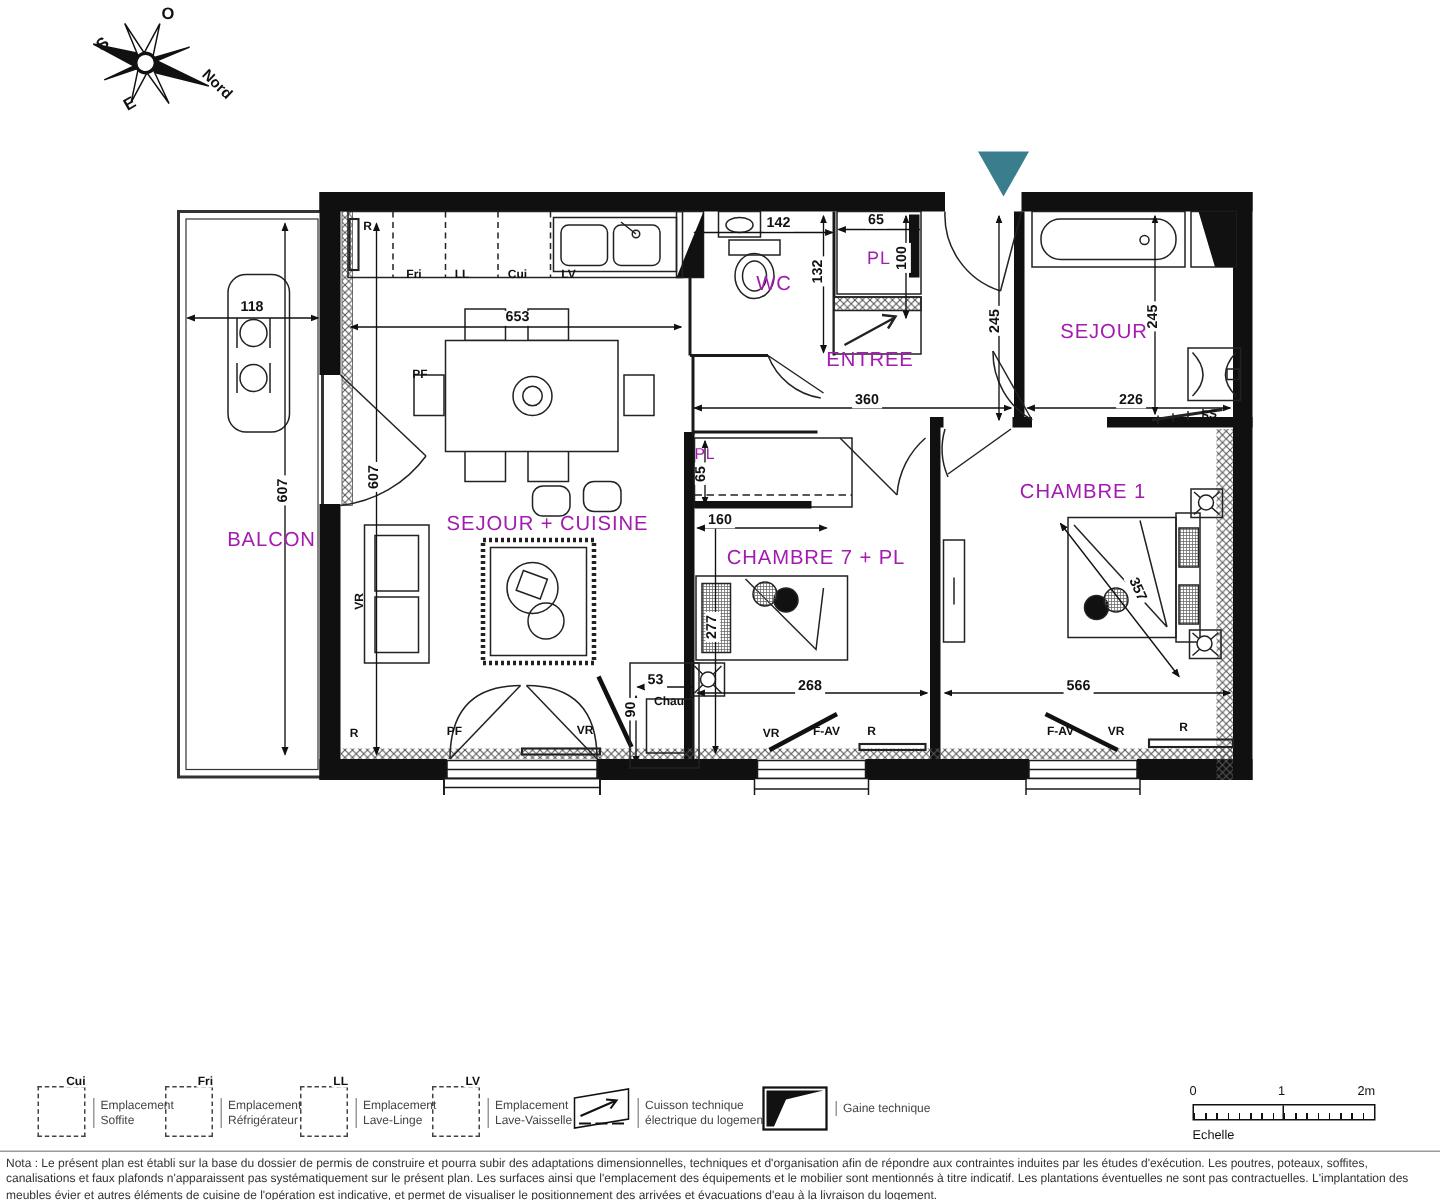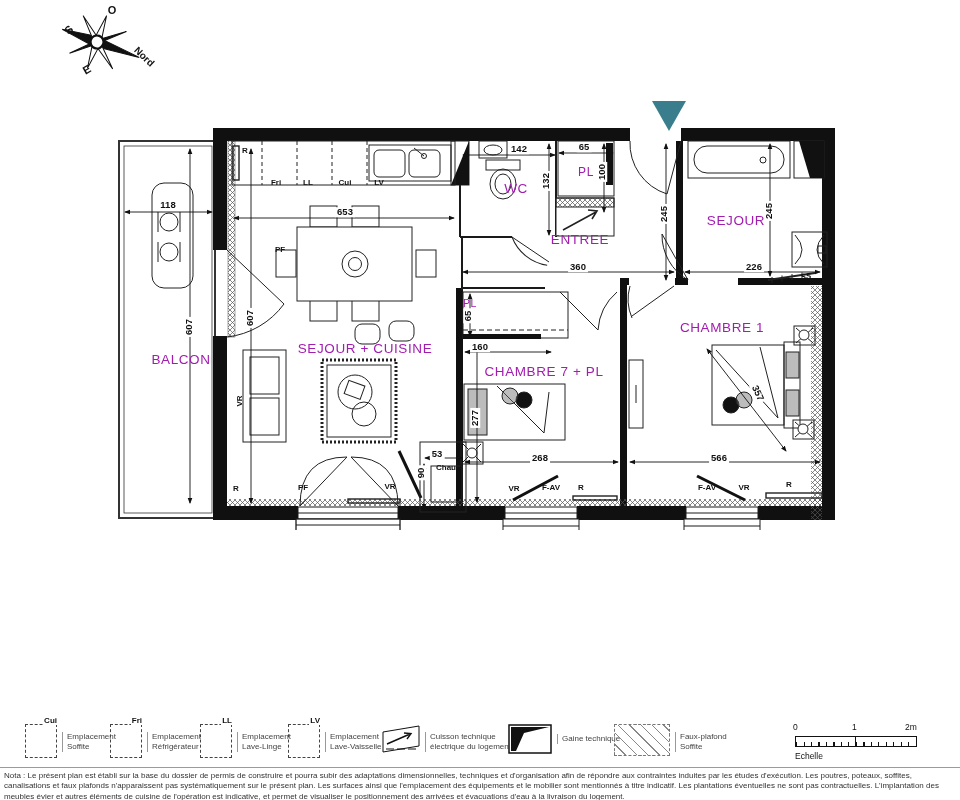--- a/index.html
+++ b/index.html
@@ -387,24 +387,20 @@
   <div class="lg-item" style="left:508px">
     <div class="lg-ico">
       <svg width="44" height="30" viewBox="0 0 44 30">
         <rect x="1" y="1" width="42" height="28" fill="#fff" stroke="#111" stroke-width="1.5"></rect>
         <polygon points="3,3 41,3 16,9 8,27 3,27" fill="#111"></polygon>
       </svg>
     </div>
     <div class="lg-text" style="margin-top:10px"><span>Gaine technique</span></div>
   </div>
 
-  <div class="lg-item" style="left:614px">
-    <div class="lg-ico faux"></div>
-    <div class="lg-text"><span>Faux-plafond</span><br><span>Soffite</span></div>
-  </div>
 
   <span class="sc" style="left:793px;top:722px">0</span>
   <span class="sc" style="left:852px;top:722px">1</span>
   <span class="sc" style="left:905px;top:722px">2m</span>
   <div class="ruler">
       <div class="mid"></div>
     </div>
   <span class="sc" style="left:795px;top:751px">Echelle</span>
 
   <div id="nota">Nota : Le présent plan est établi sur la base du dossier de permis de construire et pourra subir des adaptations dimensionnelles, techniques et d'organisation afin de répondre aux contraintes induites par les études d'exécution. Les poutres, poteaux, soffites, canalisations et faux plafonds n'apparaissent pas systématiquement sur le présent plan. Les surfaces ainsi que l'emplacement des équipements et le mobilier sont mentionnés à titre indicatif. Les plantations éventuelles ne sont pas contractuelles. L'implantation des meubles évier et autres éléments de cuisine de l'opération est indicative, et permet de visualiser le positionnement des arrivées et évacuations d'eau à la livraison du logement.</div>

